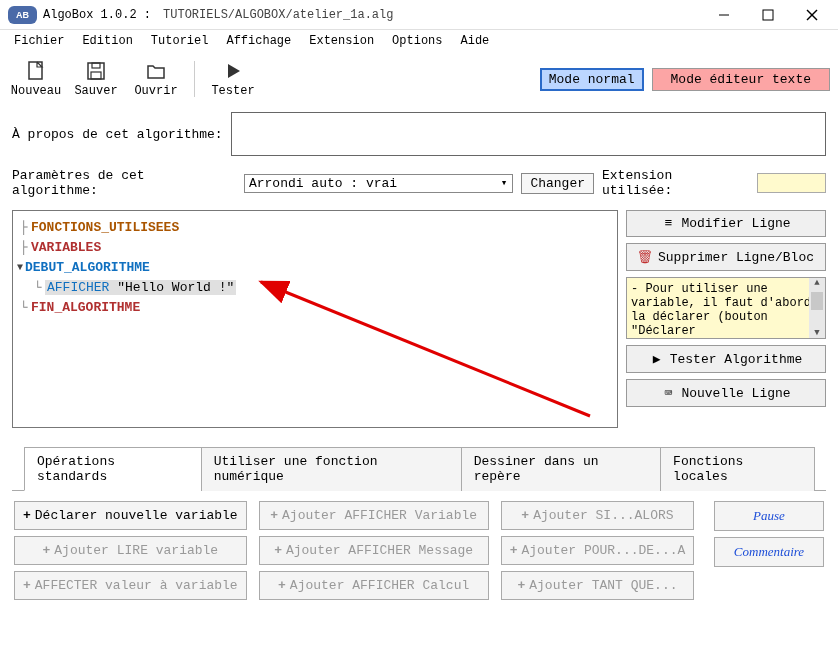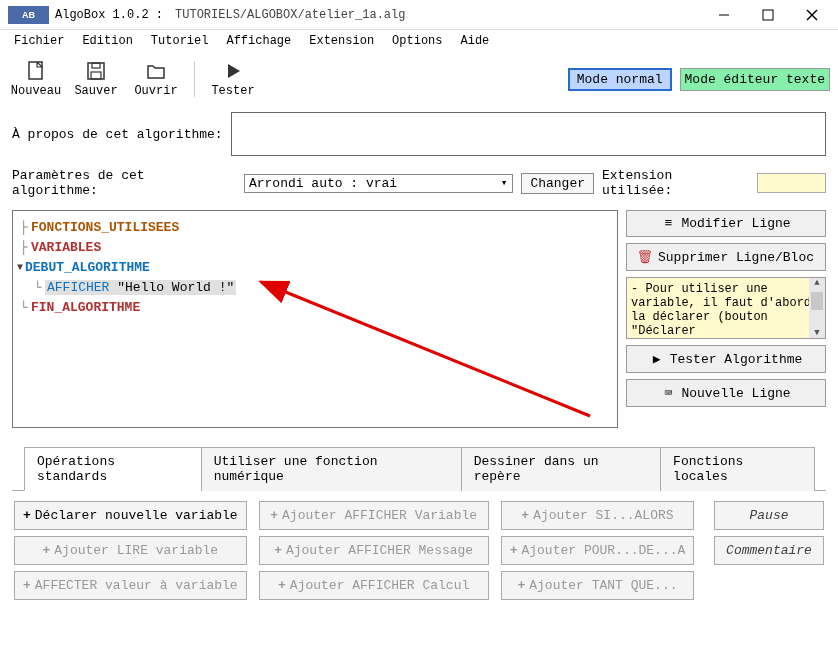--- a/index.html
+++ b/index.html
@@ -14,27 +14,27 @@
     overflow: hidden;
   }
   .titlebar {
     height: 30px;
     display: flex;
     align-items: center;
     padding: 0 4px 0 8px;
     border-bottom: 1px solid #e0e0e0;
   }
   .titlebar .app-icon {
-    width: 41px; height: 18px;
+    width: 29px; height: 18px;
     background: #4a6aa8;
     color: #fff;
     font-size: 9px;
     font-weight: bold;
     display: flex; align-items: center; justify-content: center;
-    border-radius: 0;
+    border-radius: 6px;
     margin-right: 6px;
   }
   .titlebar-text { font-family: "Courier New", monospace; font-size: 12px; }
   .titlebar-path { margin-left: 12px; font-family: Liberation Mono, monospace; font-size: 12px; color: #444; }
   .win-controls { margin-left: auto; display: flex; }
   .win-btn {
     width: 44px; height: 28px;
     display: flex; align-items: center; justify-content: center;
     font-size: 12px;
   }
@@ -70,22 +70,22 @@
     margin: 0 6px;
   }
   .mode-area {
     margin-left: auto;
     display: flex;
     gap: 8px;
     font-family: "Courier New", monospace;
   }
   .mode-btn {
     border: 1px solid #999;
-    padding: 3px 4px;
-    background: #86efac;
+    padding: 3px 18px;
+    background: #fca5a5;
     font-size: 13px;
   }
   .mode-btn.selected {
     background: #bcd6ff;
     border: 2px solid #2a6ac8;
     padding: 2px 7px;
   }
   .section {
     padding: 6px 12px;
     display: flex;
@@ -247,21 +247,21 @@
     min-width: 230px;
     color: #444;
   }
   .ops-btn.disabled { color: #999; }
   .ops-btn.enabled { color: #000; }
   .plus { font-weight: bold; }
   .right-ops {
     display: flex; flex-direction: column; gap: 6px;
     margin-left: auto;
   }
-  .right-ops .ops-btn { min-width: 110px; font-style: italic; color: #404040; }
+  .right-ops .ops-btn { min-width: 110px; font-style: italic; color: #1d4ed8; font-family: Liberation Serif, serif; }
 
   
   .arrow-svg {
     position: absolute;
     left: 0; top: 0;
     pointer-events: none;
   }
 </style>
 </head>
 <body>

